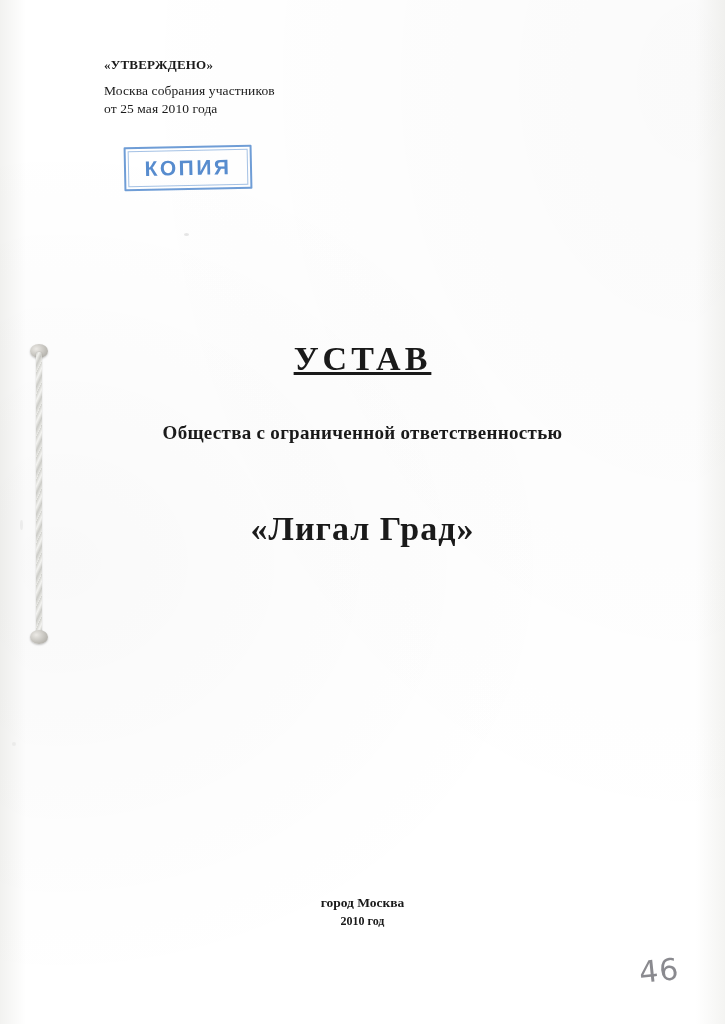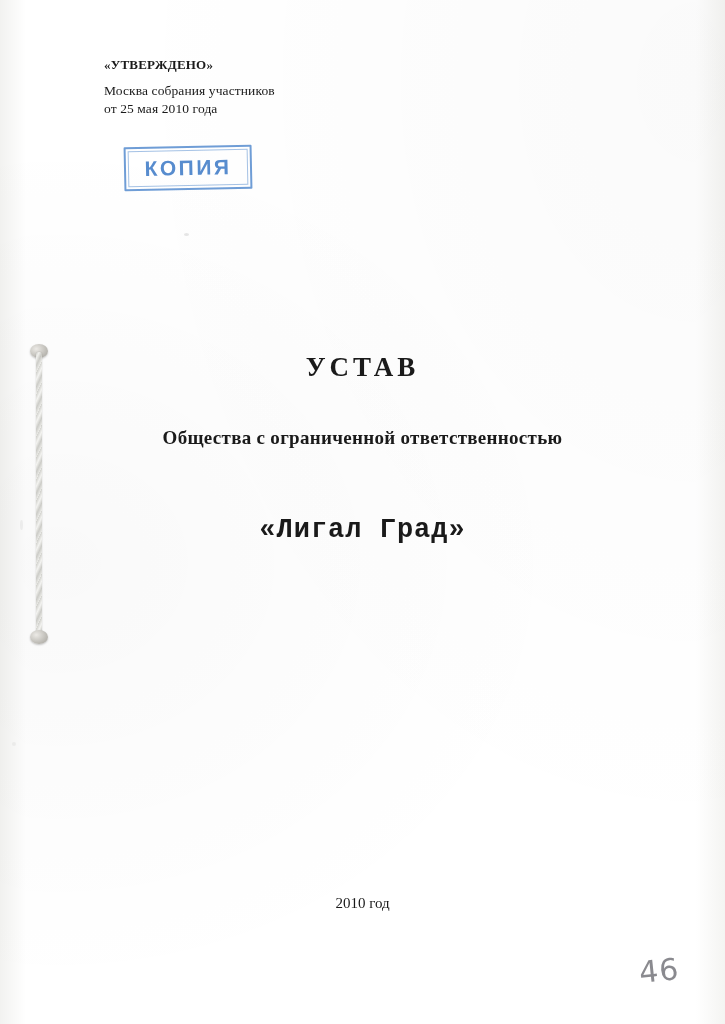--- a/index.html
+++ b/index.html
@@ -136,54 +136,54 @@
   
   .title-block {
     position: absolute;
     left: 0;
     right: 0;
     top: 340px;
     text-align: center;
   }
   .doc-title {
     font-weight: bold;
-    font-size: 27px;
+    font-size: 34px;
     letter-spacing: 4px;
-    margin: 12px 0 44px 0;
+    margin: 0 0 44px 0;
+    text-decoration: underline;
   }
   .doc-subtitle {
     font-weight: bold;
     font-size: 19px;
     letter-spacing: 0.3px;
     margin: 0 0 66px 0;
   }
   .doc-company {
     font-weight: bold;
-    font-size: 27px;
+    font-size: 34px;
     letter-spacing: 1px;
     margin: 0;
-    font-family: Liberation Mono, monospace;
   }
 
   
   .footer {
     position: absolute;
     left: 0;
     right: 0;
     top: 893px;
     text-align: center;
     line-height: 1.45;
   }
   .footer .city {
     font-weight: bold;
     font-size: 13.5px;
   }
   .footer .year {
-    font-weight: normal;
-    font-size: 15px;
+    font-weight: bold;
+    font-size: 12px;
   }
 
   
   .page-number {
     position: absolute;
     right: 46px;
     bottom: 36px;
     font-family: "DejaVu Sans", sans-serif;
     font-size: 30px;
     color: #6e6e74;
@@ -221,18 +221,19 @@
   <div class="smudge" style="left:20px; top:520px; width:3px; height:10px; opacity:0.5;"></div>
   <div class="smudge" style="left:12px; top:742px; width:4px; height:4px; opacity:0.45;"></div>
 
   <div class="title-block">
     <div class="doc-title">УСТАВ</div>
     <div class="doc-subtitle">Общества с ограниченной ответственностью</div>
     <div class="doc-company">«Лигал Град»</div>
   </div>
 
   <div class="footer">
+    <div class="city">город Москва</div>
     <div class="year">2010 год</div>
   </div>
 
   <div class="page-number">46</div>
 
 </div>
 
 </body></html>

